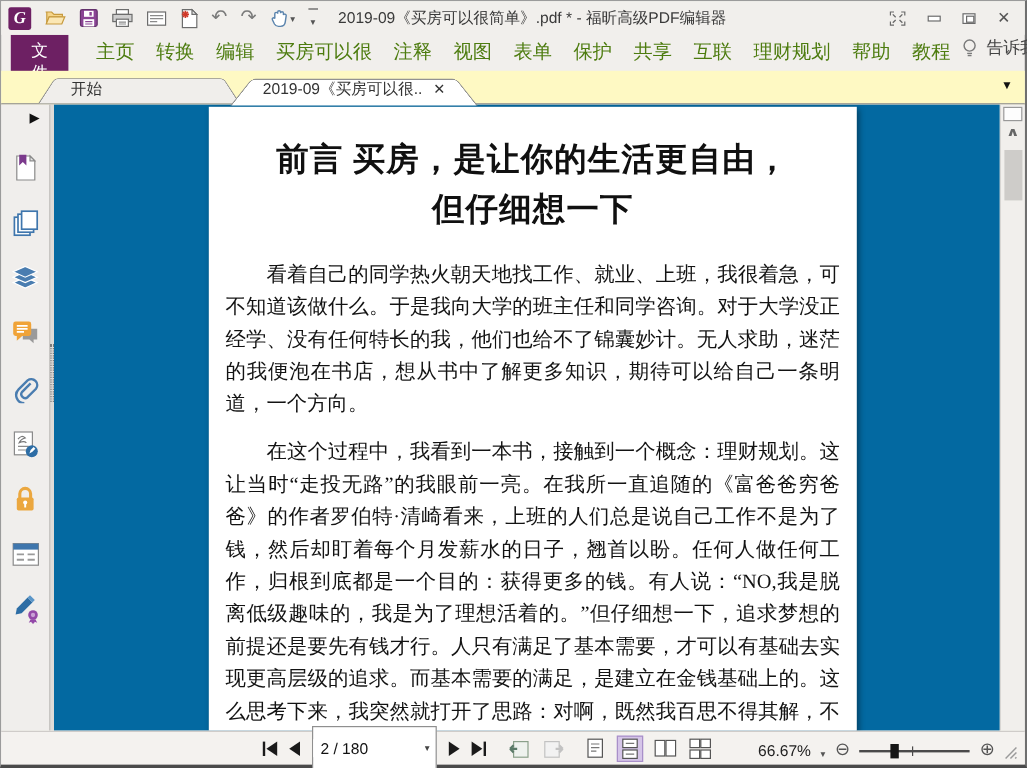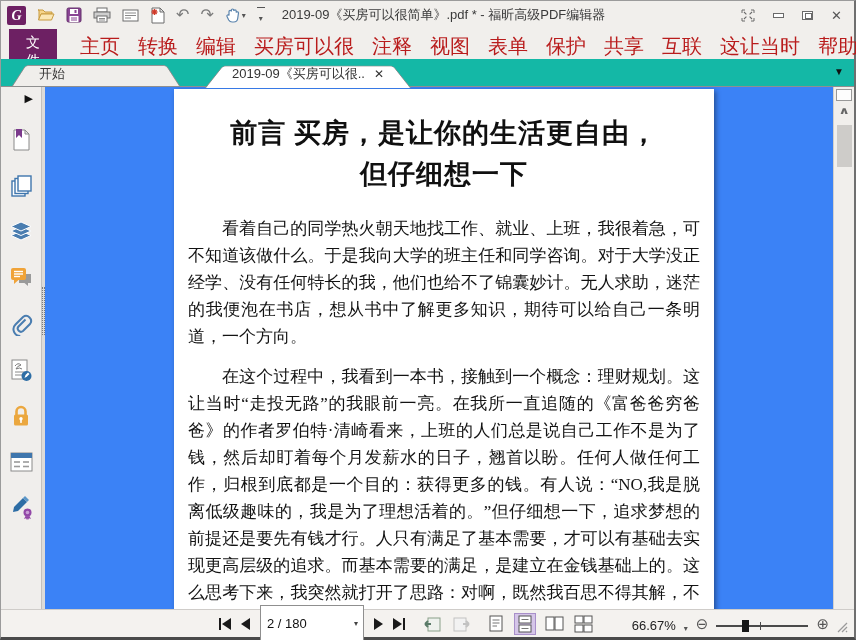--- a/index.html
+++ b/index.html
@@ -21,50 +21,50 @@
   .max-rect::after { content:''; position:absolute; left:2px; top:1px; width:5px; height:4px; border:1px solid #6a6a6a; }
   .close-x { font-size:13px; color:#555; }
   .caret { font-size:8px; color:#555; }
   .qat-caret-split { display:flex; align-items:center; gap:2px; }
   .customize { display:inline-block; text-align:center; }
   .customize .bar-top { display:block; width:8px; height:0; border-top:1px solid #555; margin:0 auto 1px; }
 
   
   .menubar { height:30px; display:flex; align-items:flex-start; padding:0 6px 0 8px; gap:0; flex:0 0 auto; }
   .file-btn { background:#6d2063; color:#fff; font-size:14px; padding:5px 17px; margin-right:14px; }
-  .menu-item { font-size:20px; color:#b91c1c; padding:4px 9px; white-space:nowrap; }
+  .menu-item { font-size:16px; color:#4d7c0f; padding:4px 9px; white-space:nowrap; }
   .menubar-right { margin-left:auto; display:flex; align-items:center; gap:7px; }
   .tellme { font-size:14px; color:#444; max-width:34px; overflow:hidden; white-space:nowrap; }
   .heart-badge { width:20px; height:20px; border-radius:50%; background:#ecae4b; color:#fff; font-size:11px; line-height:20px; text-align:center; }
   .search-box { width:112px; height:22px; border:1px solid #8f8f8f; background:#fff; display:flex; align-items:center; }
   .search-box input { border:none; outline:none; flex:1; min-width:0; font-size:13px; padding:0 4px; font-family:inherit; }
 
   
-  .tabbar { height:28px; position:relative; background:#14b8a6; border-bottom:1px solid #8f8f8f; display:flex; align-items:flex-end; padding-left:20px; flex:0 0 auto;gap:33px; }
+  .tabbar { height:28px; position:relative; background:#fef9c3; border-bottom:1px solid #8f8f8f; display:flex; align-items:flex-end; padding-left:40px; flex:0 0 auto; }
   .tab { position:relative; height:25px; display:flex; align-items:center; padding:0 18px; font-size:13px; color:#333; margin-right:10px; }
   .tab::before { content:''; position:absolute; inset:0; left:-9px; right:-9px; border:1px solid #8f8f8f; border-bottom:none;
     transform:perspective(9px) rotateX(4deg); transform-origin:bottom; background:#f0eeeb; border-radius:4px 4px 0 0; }
   .tab.active { z-index:3; }
   .tab.active::before { background:#fff; height:26px; }
   .tab > * { position:relative; z-index:1; }
   .tab-start { width:150px; }
   .tab-doc { width:188px; }
   .tab-label { white-space:nowrap; overflow:hidden; flex:1; }
   .tab-close { font-size:12px; color:#333; margin-left:10px; }
   .tab-overflow { position:absolute; right:10px; top:7px; font-size:10px; color:#111; }
 
   
   .main { flex:1 1 auto; display:flex; overflow:hidden; position:relative; }
   .sidebar { width:40px; background:#f0eeec; display:flex; flex-direction:column; align-items:center; padding-top:5px; flex:0 0 auto; }
   .side-icon { height:25px; display:flex; align-items:center; justify-content:center; margin-bottom:21px; }
   .expand-tri { color:#111; font-size:11px; margin-bottom:22px; align-self:flex-end; margin-right:8px; }
   .splitter { width:4px; background:#dddbd8; border-left:1px solid #c2c0bd; position:relative; flex:0 0 auto; }
   .grip { position:absolute; top:200px; height:48px; left:0; width:3px; border-left:1px dotted #7a7a7a; border-right:1px dotted #7a7a7a; }
 
-  .docarea { flex:1 1 auto; background:#3b82f6; position:relative; overflow:hidden; }
+  .docarea { flex:1 1 auto; background:#0369a1; position:relative; overflow:hidden; }
   .page { position:absolute; left:129px; top:2px; width:540px; height:780px; background:#fff; box-shadow:2px 2px 5px rgba(0,0,0,.4); padding:24px 14px 0; }
   .doc-heading { text-align:center; font-family:"Liberation Serif","DejaVu Serif",serif; font-weight:600; font-size:27px; line-height:41px; color:#101010; letter-spacing:1px; margin-bottom:20px; }
   .doc-body p { font-family:"Liberation Serif","DejaVu Serif",serif; font-size:17px; line-height:27px; color:#131313; text-align:justify; text-indent:2em; margin-bottom:13px; }
 
   .scrollbar { width:21px; background:#f1efec; border-left:1px solid #d2d0cd; display:flex; flex-direction:column; align-items:center; flex:0 0 auto; }
   .sb-box { width:16px; height:12px; border:1px solid #989898; background:#fdfdfd; margin-top:2px; }
   .sb-up { color:#666; font-size:10px; font-weight:bold; margin-top:4px; transform:scaleX(1.4); }
   .sb-thumb { width:15px; height:42px; background:#ceccc9; margin-top:9px; }
 
   
@@ -174,21 +174,21 @@
     <span class="menu-item">主页</span>
     <span class="menu-item">转换</span>
     <span class="menu-item">编辑</span>
     <span class="menu-item">买房可以很</span>
     <span class="menu-item">注释</span>
     <span class="menu-item">视图</span>
     <span class="menu-item">表单</span>
     <span class="menu-item">保护</span>
     <span class="menu-item">共享</span>
     <span class="menu-item">互联</span>
-    <span class="menu-item">这让当时</span>
+    <span class="menu-item">理财规划</span>
     <span class="menu-item">帮助</span>
     <span class="menu-item">教程</span>
     <div class="menubar-right">
       <span>
         <svg width="14" height="17" viewBox="0 0 14 17" fill="none" stroke="#7a7a7a" stroke-width="1.2">
             <circle cx="7" cy="6" r="4.6"></circle>
             <line x1="5" y1="12.5" x2="9" y2="12.5"></line>
             <line x1="5.4" y1="14.3" x2="8.6" y2="14.3"></line>
           </svg>
       </span>

